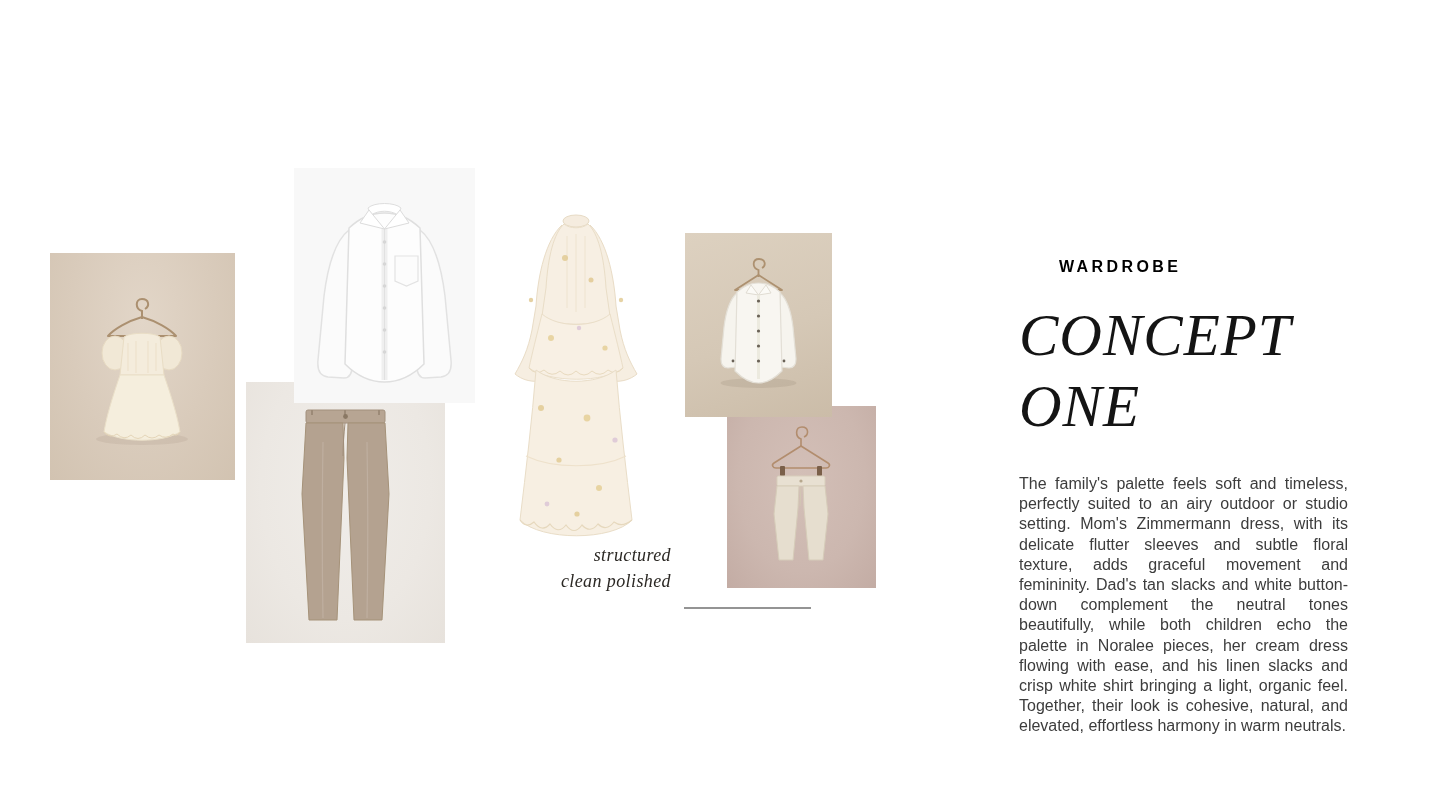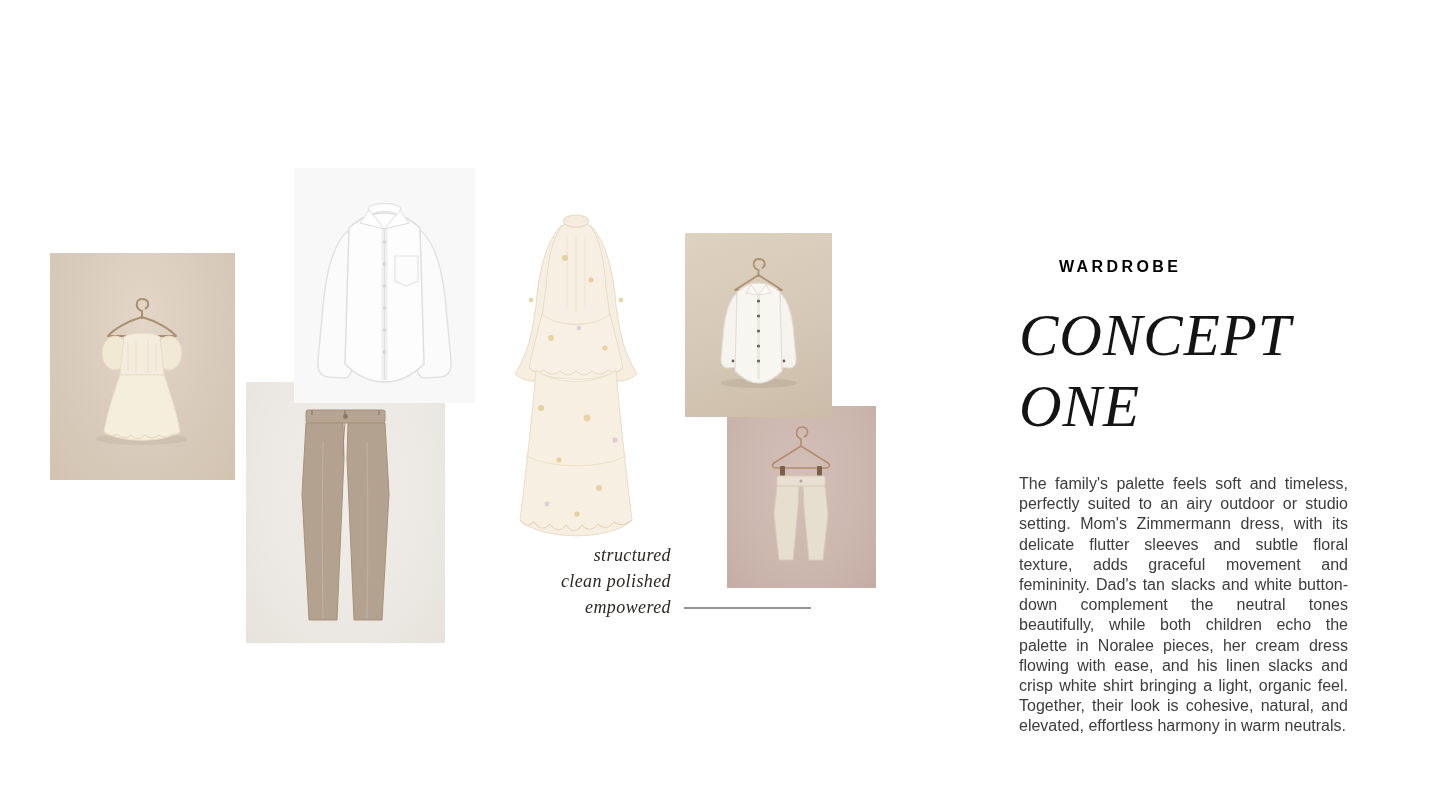--- a/index.html
+++ b/index.html
@@ -156,21 +156,20 @@
       <circle cx="74" cy="75" r="1.6" fill="#b7a88e"></circle>
       <path d="M50 80 L72 80 L71 102 L66 154 L52 154 L47 108 Z" fill="#e6decf" stroke="#d6ccb9" stroke-width="1"></path>
       <path d="M76 80 L98 80 L101 108 L96 154 L82 154 L77 102 Z" fill="#e6decf" stroke="#d6ccb9" stroke-width="1"></path>
       <path d="M74 80 L73 100" stroke="#d2c7b2" stroke-width="1" fill="none"></path>
     </svg>
   </div>
 
   <div class="keywords">
     <div>structured</div>
     <div>clean polished</div>
-    <div>empowered</div>
   </div>
   <div class="divider"></div>
 
   <div class="panel">
     <div class="eyebrow">WARDROBE</div>
     <div class="title">CONCEPT ONE</div>
     <div class="body-text">The family's palette feels soft and timeless, perfectly suited to an airy outdoor or studio setting. Mom's Zimmermann dress, with its delicate flutter sleeves and subtle floral texture, adds graceful movement and femininity. Dad's tan slacks and white button-down complement the neutral tones beautifully, while both children echo the palette in Noralee pieces, her cream dress flowing with ease, and his linen slacks and crisp white shirt bringing a light, organic feel. Together, their look is cohesive, natural, and elevated, effortless harmony in warm neutrals.</div>
   </div>
 
 </div>

